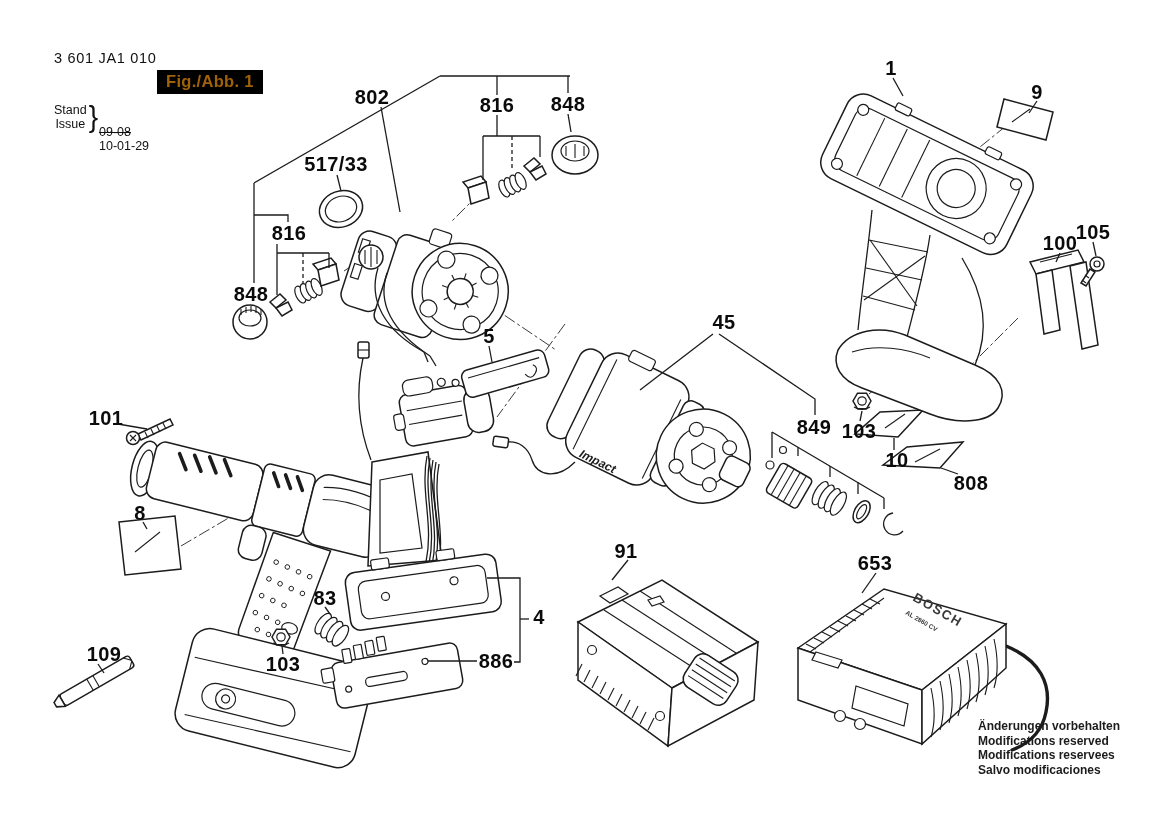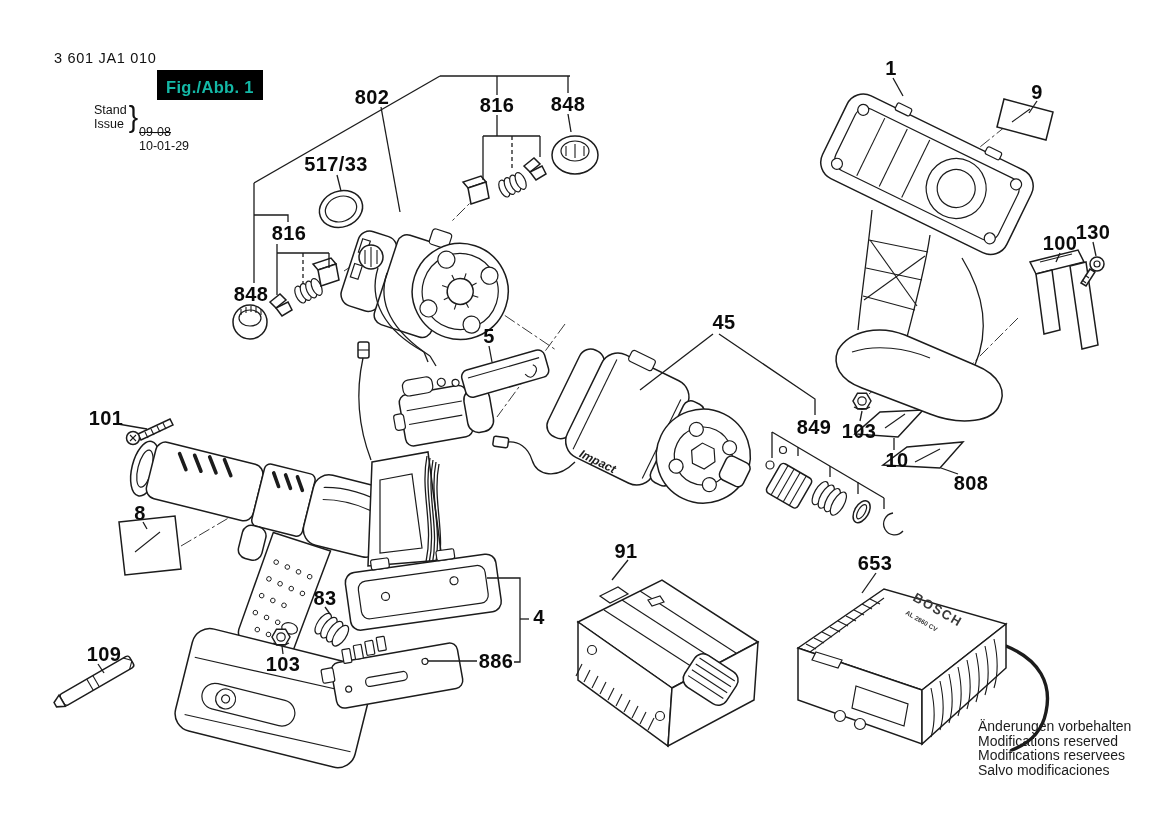--- a/index.html
+++ b/index.html
@@ -9,32 +9,32 @@
   }
   .diagram-svg { position:absolute; left:0; top:0; z-index:1; }
   .callout {
     position:absolute; z-index:6; transform:translate(-50%,-50%);
     font-weight:bold; font-size:20px; letter-spacing:0.4px; color:#0b0b0b;
     white-space:nowrap;
   }
   .hdr { position:absolute; left:54px; top:50px; z-index:6; }
   .type-number { font-size:14.5px; letter-spacing:0.7px; margin-bottom:16px; }
   .rev { display:flex; align-items:center; font-size:12.5px; line-height:13.5px; }
-  .rev-labels { text-align:left;margin-left:40px; }
+  .rev-labels { text-align:center; }
   .rev-brace { font-size:28px; font-weight:400; margin:0 1px 0 2px; transform:scaleY(1.05); }
   .rev-vals { text-align:left; }
   .strike { text-decoration:line-through;margin-top:44px; }
   .fig-box {
     position:absolute; left:157px; top:70px; z-index:6;
-    background:#000; color:#14b8a6; font-weight:bold; font-size:16.5px;
-    padding:8px 9px 3px 9px; letter-spacing:0.3px;
+    background:#000; color:#a16207; font-weight:bold; font-size:16.5px;
+    padding:2px 9px 3px 9px; letter-spacing:0.3px;
   }
   .footer {
     position:absolute; left:978px; top:719px; z-index:6;
-    font-size:14px; line-height:14.6px; color:#1c1c1c;
+    font-size:12px; line-height:14.6px; color:#1c1c1c;font-weight:bold;
   }
   svg * { vector-effect:non-scaling-stroke; }
   .ln   { stroke:#1c1c1c; stroke-width:1.3; fill:none; }
   .axis { stroke:#3a3a3a; stroke-width:1; fill:none; stroke-dasharray:12 3 3 3; }
   .pt   { stroke:#1c1c1c; stroke-width:1.5; fill:#ffffff; }
   .pt2  { stroke:#1c1c1c; stroke-width:1.2; fill:#ffffff; }
   .dt   { stroke:#1c1c1c; stroke-width:1.1; fill:none; }
   .thick{ stroke:#1c1c1c; stroke-width:3.4; fill:none; stroke-linecap:round; }
   .vent { stroke:#1c1c1c; stroke-width:3.6; stroke-linecap:round; }
   .dot  { stroke:#1c1c1c; stroke-width:1; fill:none; }
@@ -62,21 +62,21 @@
 <div class="callout" style="left:497px;top:105px">816</div>
 <div class="callout" style="left:568px;top:104px">848</div>
 <div class="callout" style="left:336px;top:164px">517/33</div>
 <div class="callout" style="left:289px;top:233px">816</div>
 <div class="callout" style="left:251px;top:294px">848</div>
 <div class="callout" style="left:489px;top:336px">5</div>
 <div class="callout" style="left:724px;top:322px">45</div>
 <div class="callout" style="left:891px;top:68px">1</div>
 <div class="callout" style="left:1037px;top:92px">9</div>
 <div class="callout" style="left:1060px;top:243px">100</div>
-<div class="callout" style="left:1093px;top:232px">130</div>
+<div class="callout" style="left:1093px;top:232px">105</div>
 <div class="callout" style="left:106px;top:418px">101</div>
 <div class="callout" style="left:140px;top:513px">8</div>
 <div class="callout" style="left:104px;top:654px">109</div>
 <div class="callout" style="left:283px;top:664px">103</div>
 <div class="callout" style="left:325px;top:598px">83</div>
 <div class="callout" style="left:539px;top:617px">4</div>
 <div class="callout" style="left:496px;top:661px">886</div>
 <div class="callout" style="left:626px;top:551px">91</div>
 <div class="callout" style="left:875px;top:563px">653</div>
 <div class="callout" style="left:814px;top:427px">849</div>

